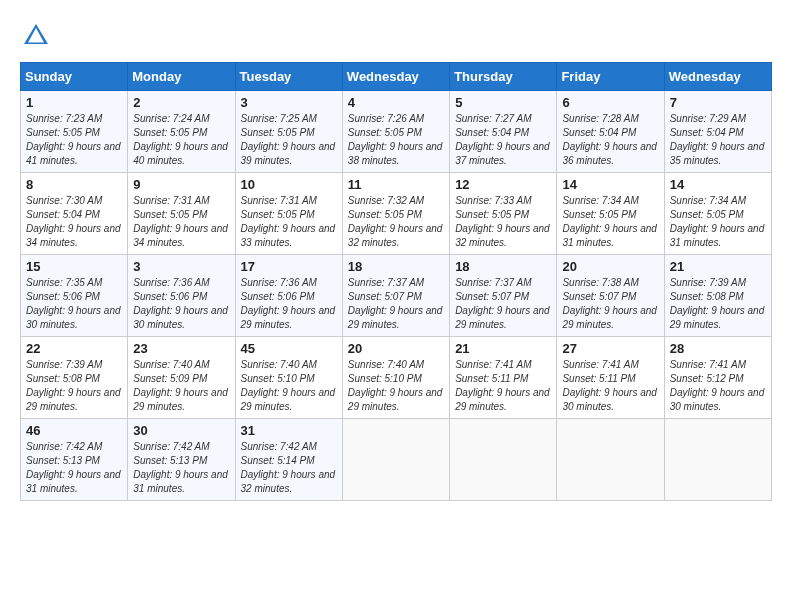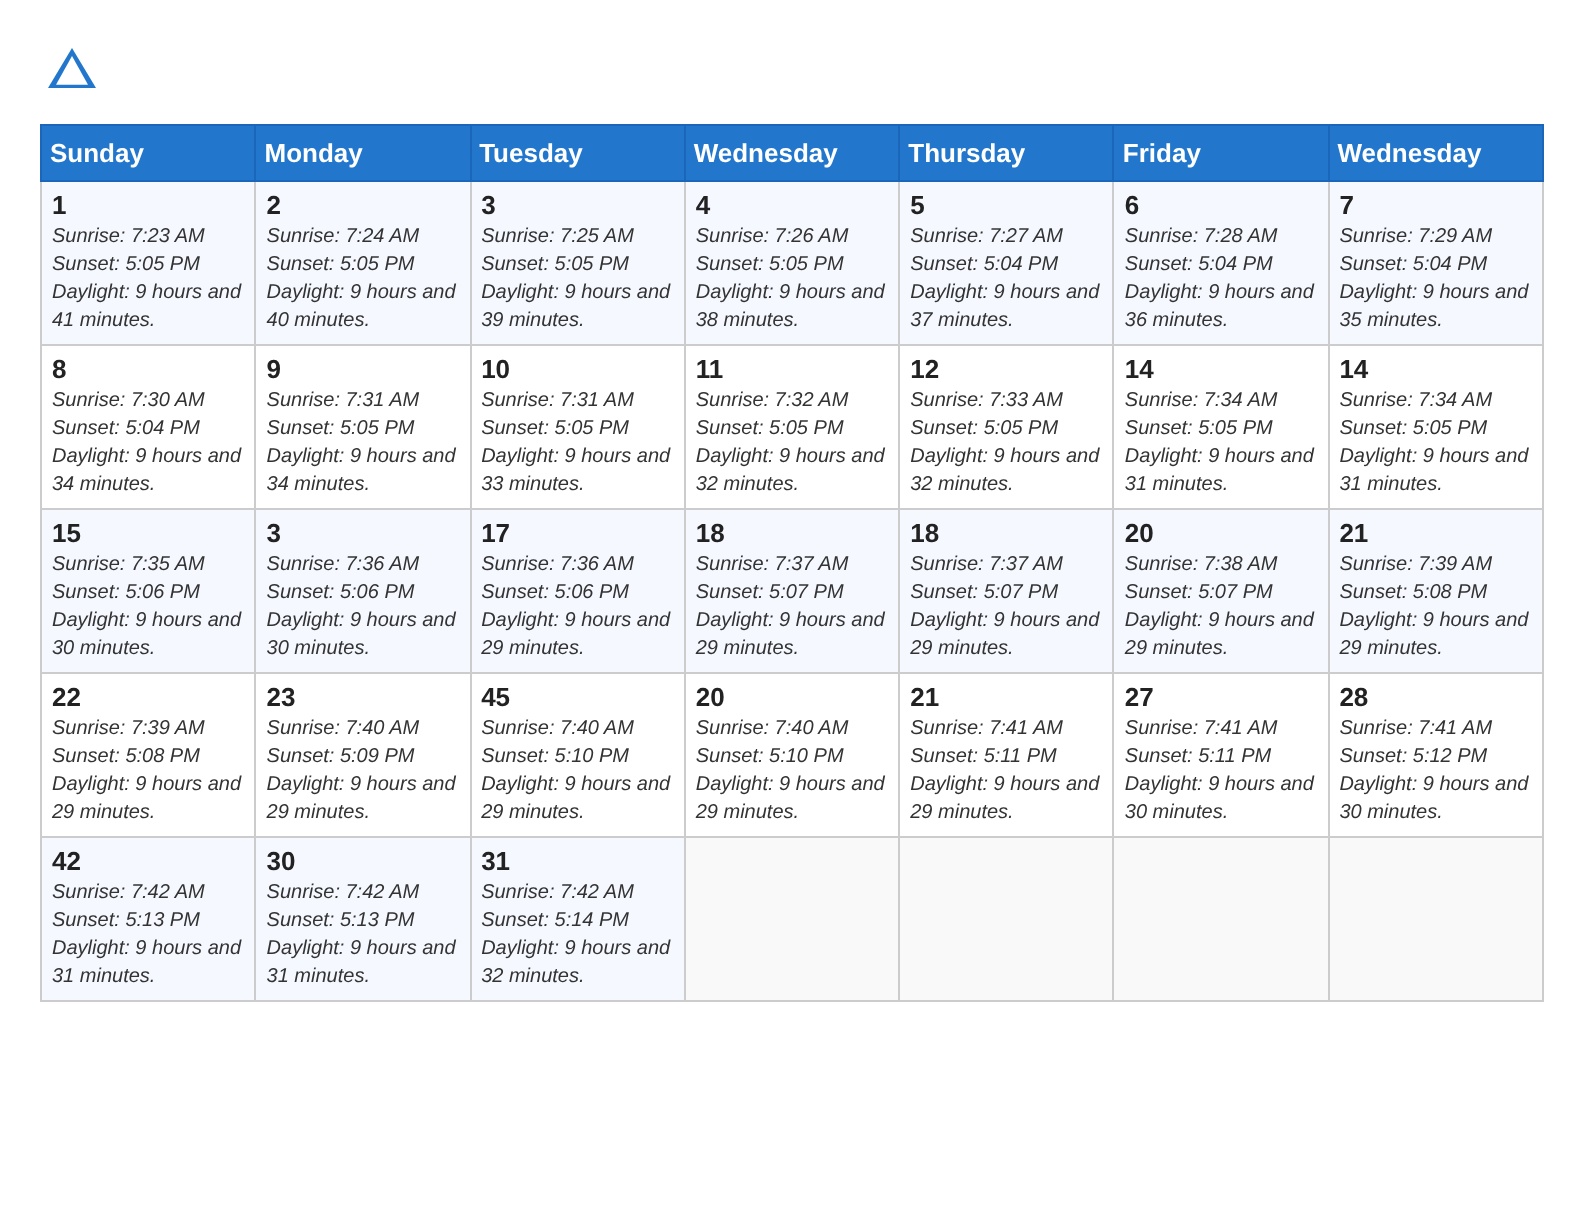--- a/index.html
+++ b/index.html
@@ -184,21 +184,21 @@
         <td><span class="day-num">20</span>
           <span class="day-info">Sunrise: 7:40 AM<br>Sunset: 5:10 PM<br>Daylight: 9 hours and 29 minutes.</span></td>
         <td><span class="day-num">21</span>
           <span class="day-info">Sunrise: 7:41 AM<br>Sunset: 5:11 PM<br>Daylight: 9 hours and 29 minutes.</span></td>
         <td><span class="day-num">27</span>
           <span class="day-info">Sunrise: 7:41 AM<br>Sunset: 5:11 PM<br>Daylight: 9 hours and 30 minutes.</span></td>
         <td><span class="day-num">28</span>
           <span class="day-info">Sunrise: 7:41 AM<br>Sunset: 5:12 PM<br>Daylight: 9 hours and 30 minutes.</span></td>
       </tr>
       <tr>
-        <td><span class="day-num">42</span>
+        <td><span class="day-num">46</span>
           <span class="day-info">Sunrise: 7:42 AM<br>Sunset: 5:13 PM<br>Daylight: 9 hours and 31 minutes.</span></td>
         <td><span class="day-num">30</span>
           <span class="day-info">Sunrise: 7:42 AM<br>Sunset: 5:13 PM<br>Daylight: 9 hours and 31 minutes.</span></td>
         <td><span class="day-num">31</span>
           <span class="day-info">Sunrise: 7:42 AM<br>Sunset: 5:14 PM<br>Daylight: 9 hours and 32 minutes.</span></td>
         <td class="empty-cell"></td>
         <td class="empty-cell"></td>
         <td class="empty-cell"></td>
         <td class="empty-cell"></td>
       </tr>

